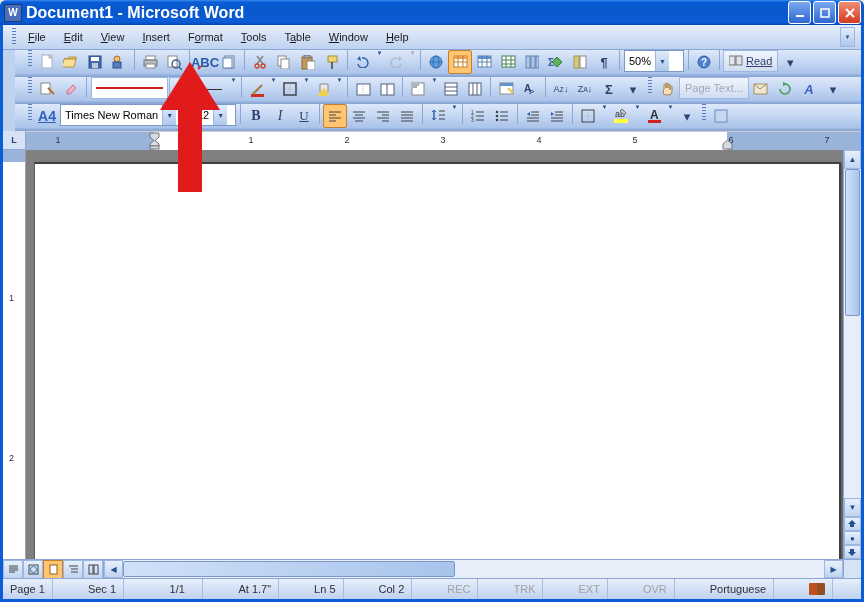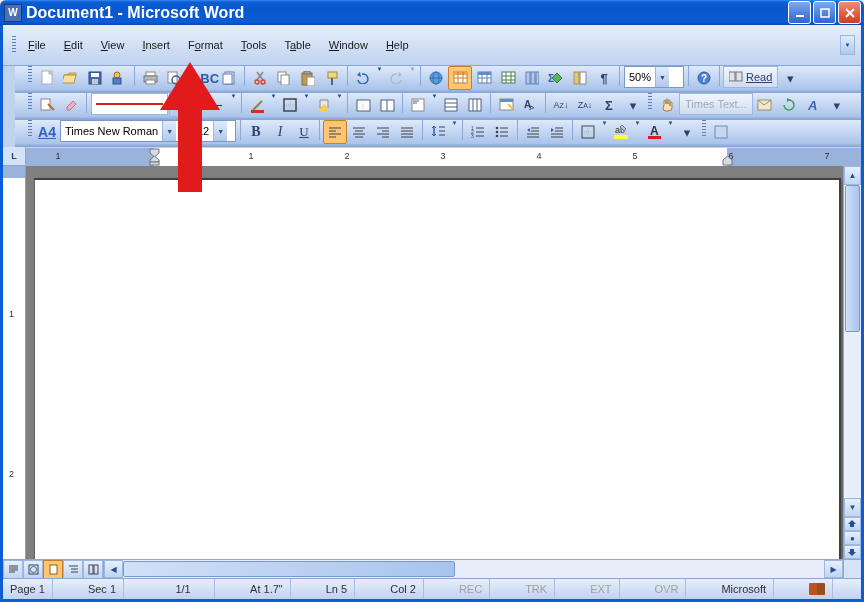--- a/index.html
+++ b/index.html
@@ -57,21 +57,21 @@
     height: 574px;
     display:flex; flex-direction:column;
     background: #c1d2ee;
   }
   
   .menubar {
     height: 22px;
     background: linear-gradient(to bottom, #e7effb, #bfd2f0);
     border-bottom: 1px solid #8ba7d7;
     display:flex; align-items:center;
-    padding: 9px 6px;
+    padding: 1px 6px;
   }
   .menubar .menuitem {
     padding: 2px 9px;
     color: #1a1a1a;
     cursor: default;
   }
   .u { text-decoration: underline; text-decoration-skip-ink: none; }
   .menubar .spacer { flex:1; }
   .help-input {
     width: 130px;
@@ -681,21 +681,21 @@
   </div>
   <div class="tbtn" style="font-weight:bold;color:#304070;">Σ</div>
   <div class="tbtn">▾</div>
   <div class="grip"></div>
   <div class="tbtn wide">
     <svg width="14" height="14">
           <path d="M4 7 L4 3 Q4 2 5 2 Q6 2 6 3 L6 6 L6 2 Q6 1 7 1 Q8 1 8 2 L8 6 L8 3 Q8 2 9 2 Q10 2 10 3 L10 8 L10 5 Q10 4 11 4 Q12 4 12 5 L12 10 Q12 13 8 13 L6 13 Q3 13 3 10 Z" fill="#f8e0b8" stroke="#a08050"></path>
         </svg>
   </div>
   <div class="read-label disabled" style="color:#a0a8b8;">
-    <span>Times Text...</span>
+    <span>Page Text...</span>
   </div>
   <div class="tbtn">
     <svg width="15" height="12">
           <rect x="1" y="1" width="13" height="10" fill="#f0e8d0" stroke="#a09060"></rect>
           <path d="M1 1 L7 6 L14 1" fill="none" stroke="#a09060"></path>
         </svg>
   </div>
   <div class="tbtn">
     <svg width="14" height="14">
           <path d="M7 2 A5 5 0 1 1 2 7" fill="none" stroke="#40a050" stroke-width="1.5"></path>
@@ -964,21 +964,21 @@
     <span>5</span>
   </div>
   <div class="cell">
     <span>Col</span>&nbsp;
     <span>2</span>
   </div>
   <div class="cell gray">REC</div>
   <div class="cell gray">TRK</div>
   <div class="cell gray">EXT</div>
   <div class="cell gray">OVR</div>
-  <div class="cell">Microsoft</div>
+  <div class="cell">Portuguese</div>
   <div class="cell">
         <div class="book-icon"></div>
       </div>
   <div style="flex:1;"></div>
 </div>
 
 </div>
 
 <div class="red-arrow">
   <div class="head"></div>

